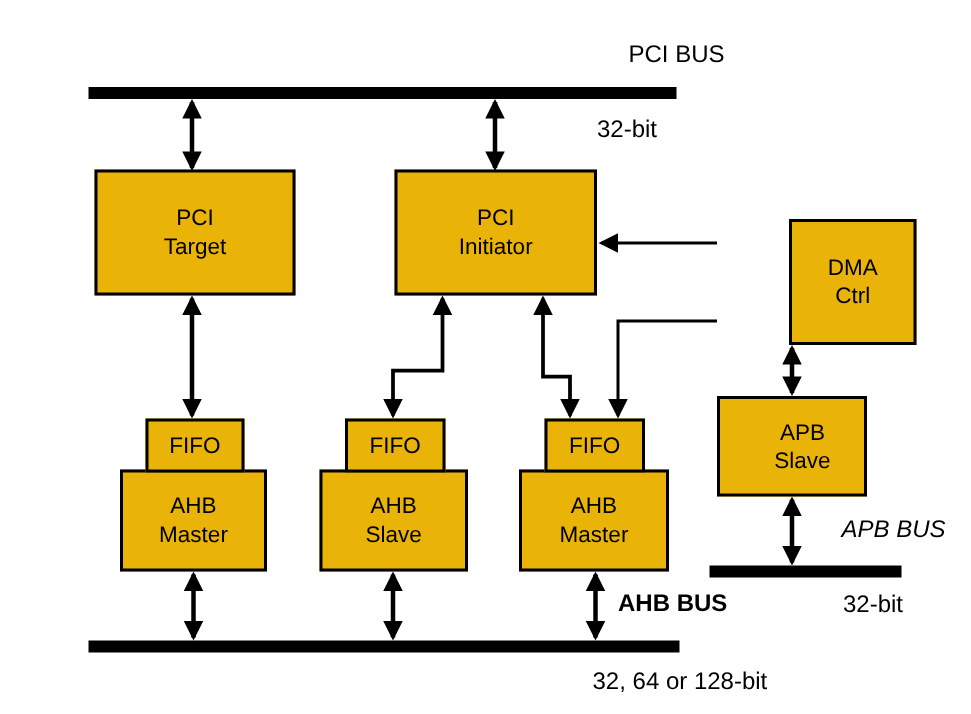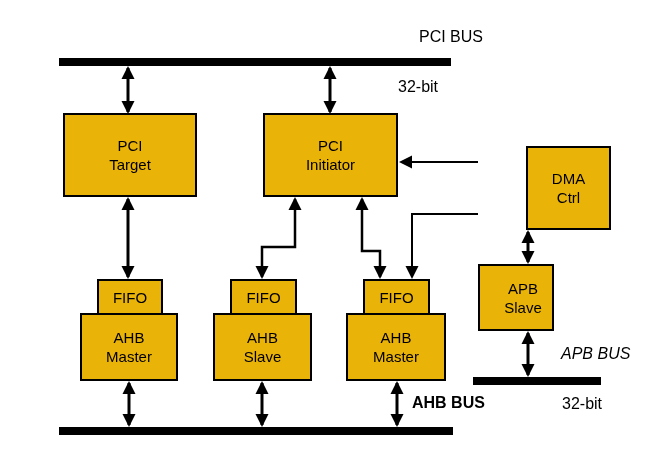--- a/index.html
+++ b/index.html
@@ -102,28 +102,29 @@
   </div>
 
   <div class="block" style="left:230px; top:279px; width:67px; height:36px;">
     <span class="blabel">FIFO</span>
   </div>
 
   <div class="block" style="left:363px; top:279px; width:67px; height:36px;">
     <span class="blabel">FIFO</span>
   </div>
 
-  <div class="block" style="left:478px; top:264px; width:76px; height:67px;padding-left:14px;">
+  <div class="block" style="left:478px; top:264px; width:100px; height:67px;padding-left:14px;">
     <span class="blabel">APB
 Slave</span>
   </div>
 
   <div class="tlabel" style="left:419px; top:28px;">PCI BUS</div>
   <div class="tlabel" style="left:398px; top:78px;">32-bit</div>
   <div class="tlabel" style="left:412px; top:394px;font-weight:bold;">AHB BUS</div>
+  <div class="tlabel" style="left:395px; top:446px;">32, 64 or 128-bit</div>
   <div class="tlabel" style="left:561px; top:345px;font-style:italic;">APB BUS</div>
   <div class="tlabel" style="left:562px; top:395px;">32-bit</div>
 
   <svg class="wires" width="647" height="476" viewBox="0 0 647 476">
     <defs>
       <marker id="ah" markerUnits="userSpaceOnUse" markerWidth="16" markerHeight="16" refX="12" refY="8" orient="auto">
         <path d="M1,1.5 L14,8 L1,14.5 Z" fill="#000000"></path>
       </marker>
       <marker id="ahs" markerUnits="userSpaceOnUse" markerWidth="16" markerHeight="16" refX="4" refY="8" orient="auto">
         <path d="M15,1.5 L2,8 L15,14.5 Z" fill="#000000"></path>

